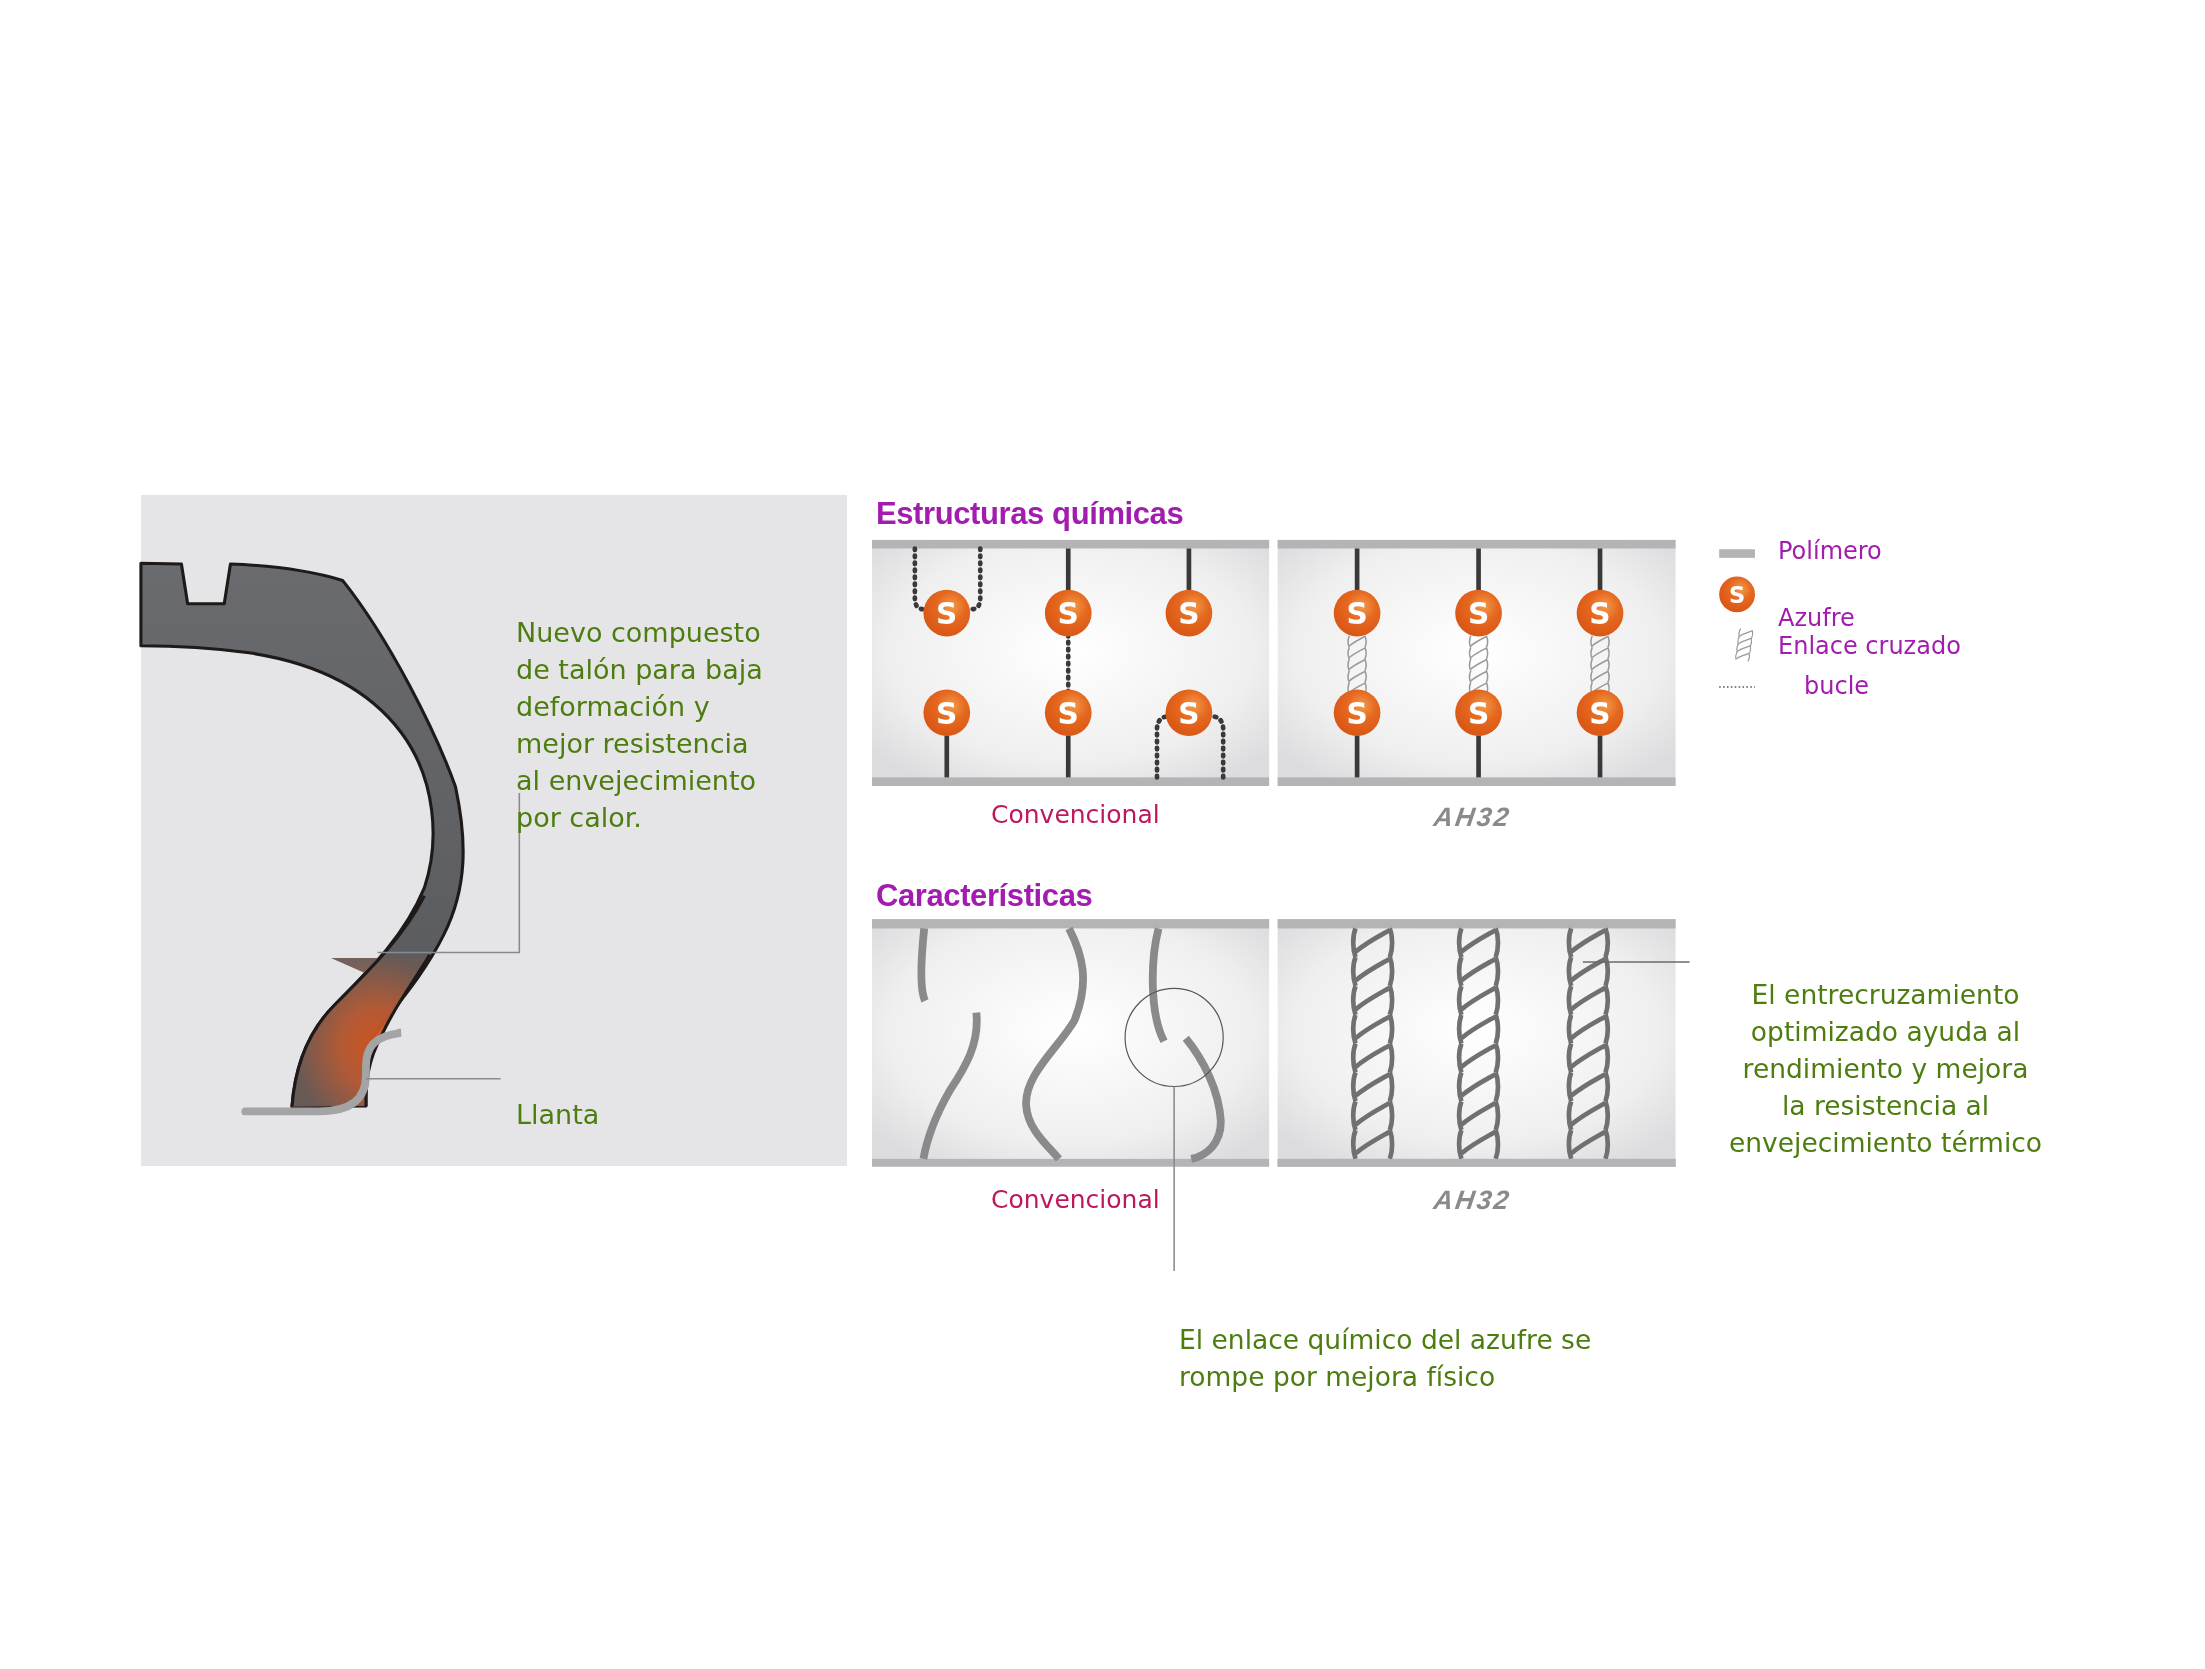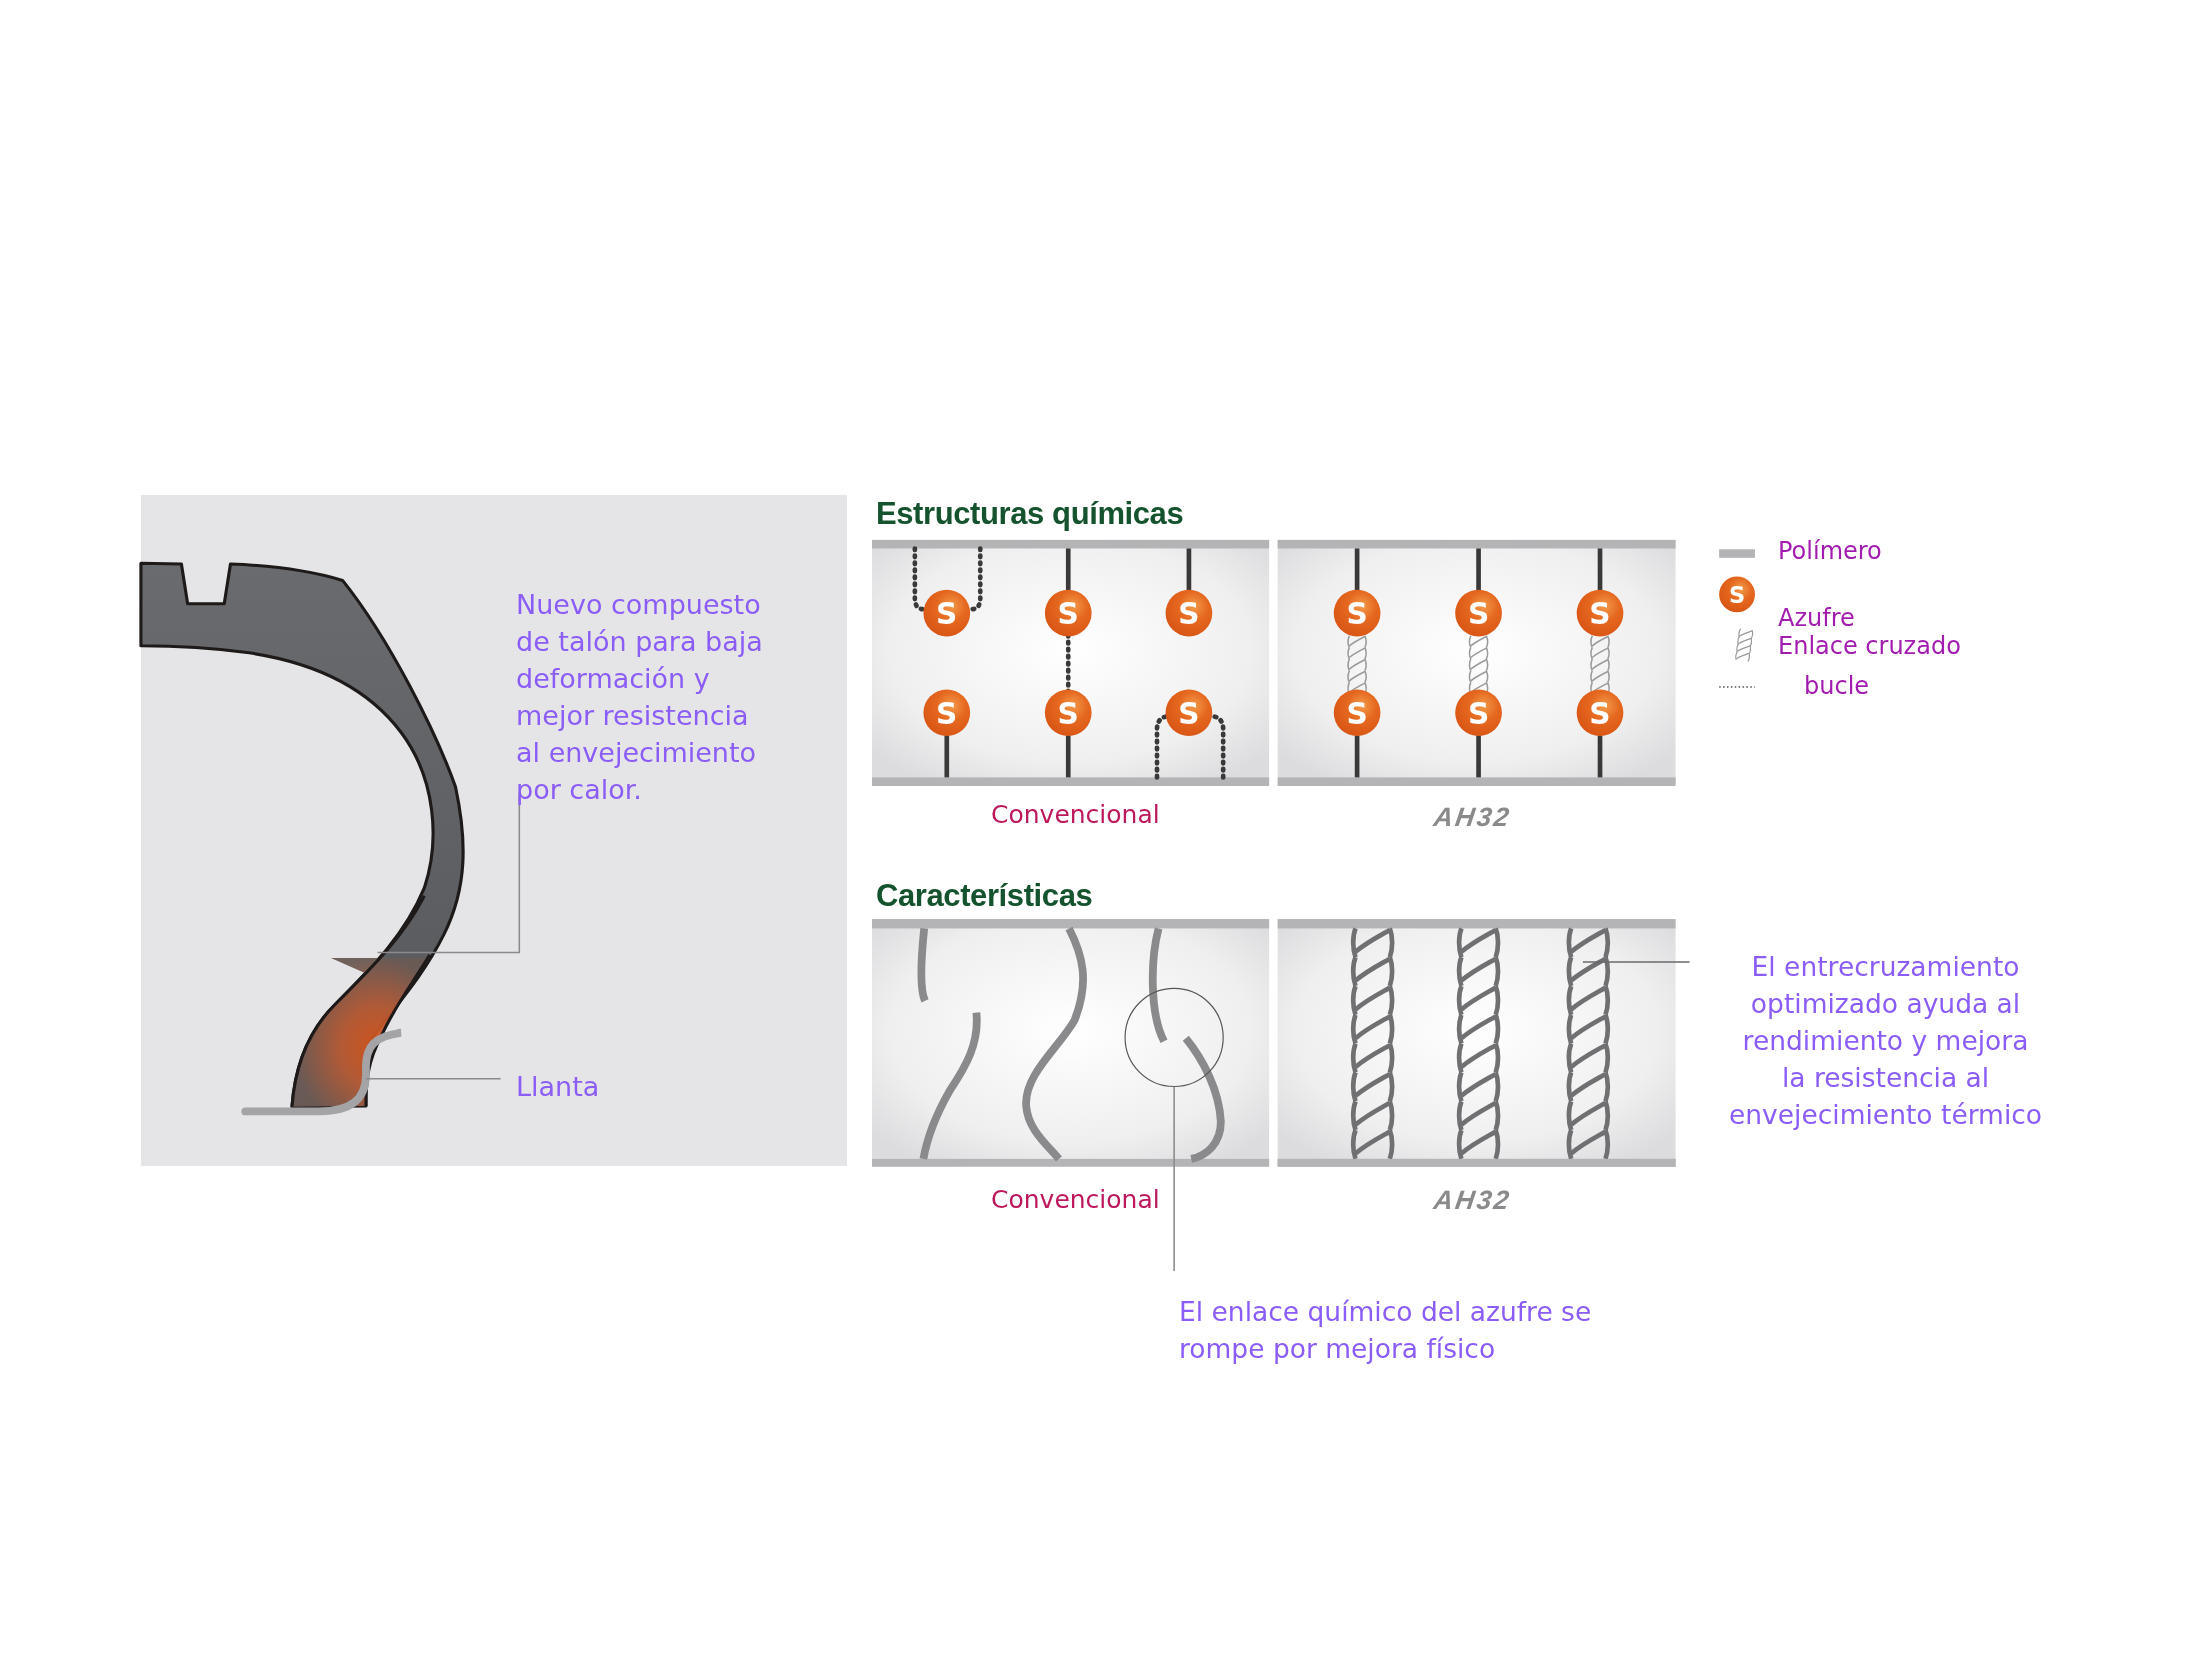--- a/index.html
+++ b/index.html
@@ -1,22 +1,22 @@
 <!DOCTYPE html>
 <html style="font-size:12.5px"><head>
   <meta charset="utf-8">
   <style>
     html, body { margin: 0; padding: 0; background: #ffffff; }
     body { width: 2205px; height: 1670px; position: relative; overflow: hidden;
            font-family: "DejaVu Sans", "Liberation Sans", sans-serif; color: #555557; }
     .abs { position: absolute; }
     .left-panel { left: 141px; top: 495px; width: 706px; height: 671px; background: #e5e5e7; }
     .section-title { font-family: "Liberation Sans", "DejaVu Sans", sans-serif; font-weight: bold;
-                     font-size: 31px; color: #14532d; letter-spacing: -0.4px; white-space: nowrap; }
-    .body-text { font-size: 26.5px; line-height: 37px; color: #8b5cf6; white-space: pre-line; }
+                     font-size: 31px; color: #a21caf; letter-spacing: -0.4px; white-space: nowrap; }
+    .body-text { font-size: 26.5px; line-height: 37px; color: #4d7c0f; white-space: pre-line; margin-top: 28px; }
     .caption { font-size: 25px; color: #be185d; white-space: nowrap; }
     .ah32 { font-family: "Liberation Sans", "DejaVu Sans", sans-serif; font-weight: bold; font-style: italic;
             font-size: 26.5px; color: #8a8a8c; letter-spacing: 2.3px; transform: skewX(-8deg); white-space: nowrap; }
     .legend-label { font-size: 24px; color: #a21caf; white-space: nowrap; }
     svg.layer { position: absolute; left: 0; top: 0; }
     .s-ball text { font-family: "DejaVu Sans", sans-serif; font-weight: bold; fill: #ffffff; }
   </style>
 </head>
 <body>
 

